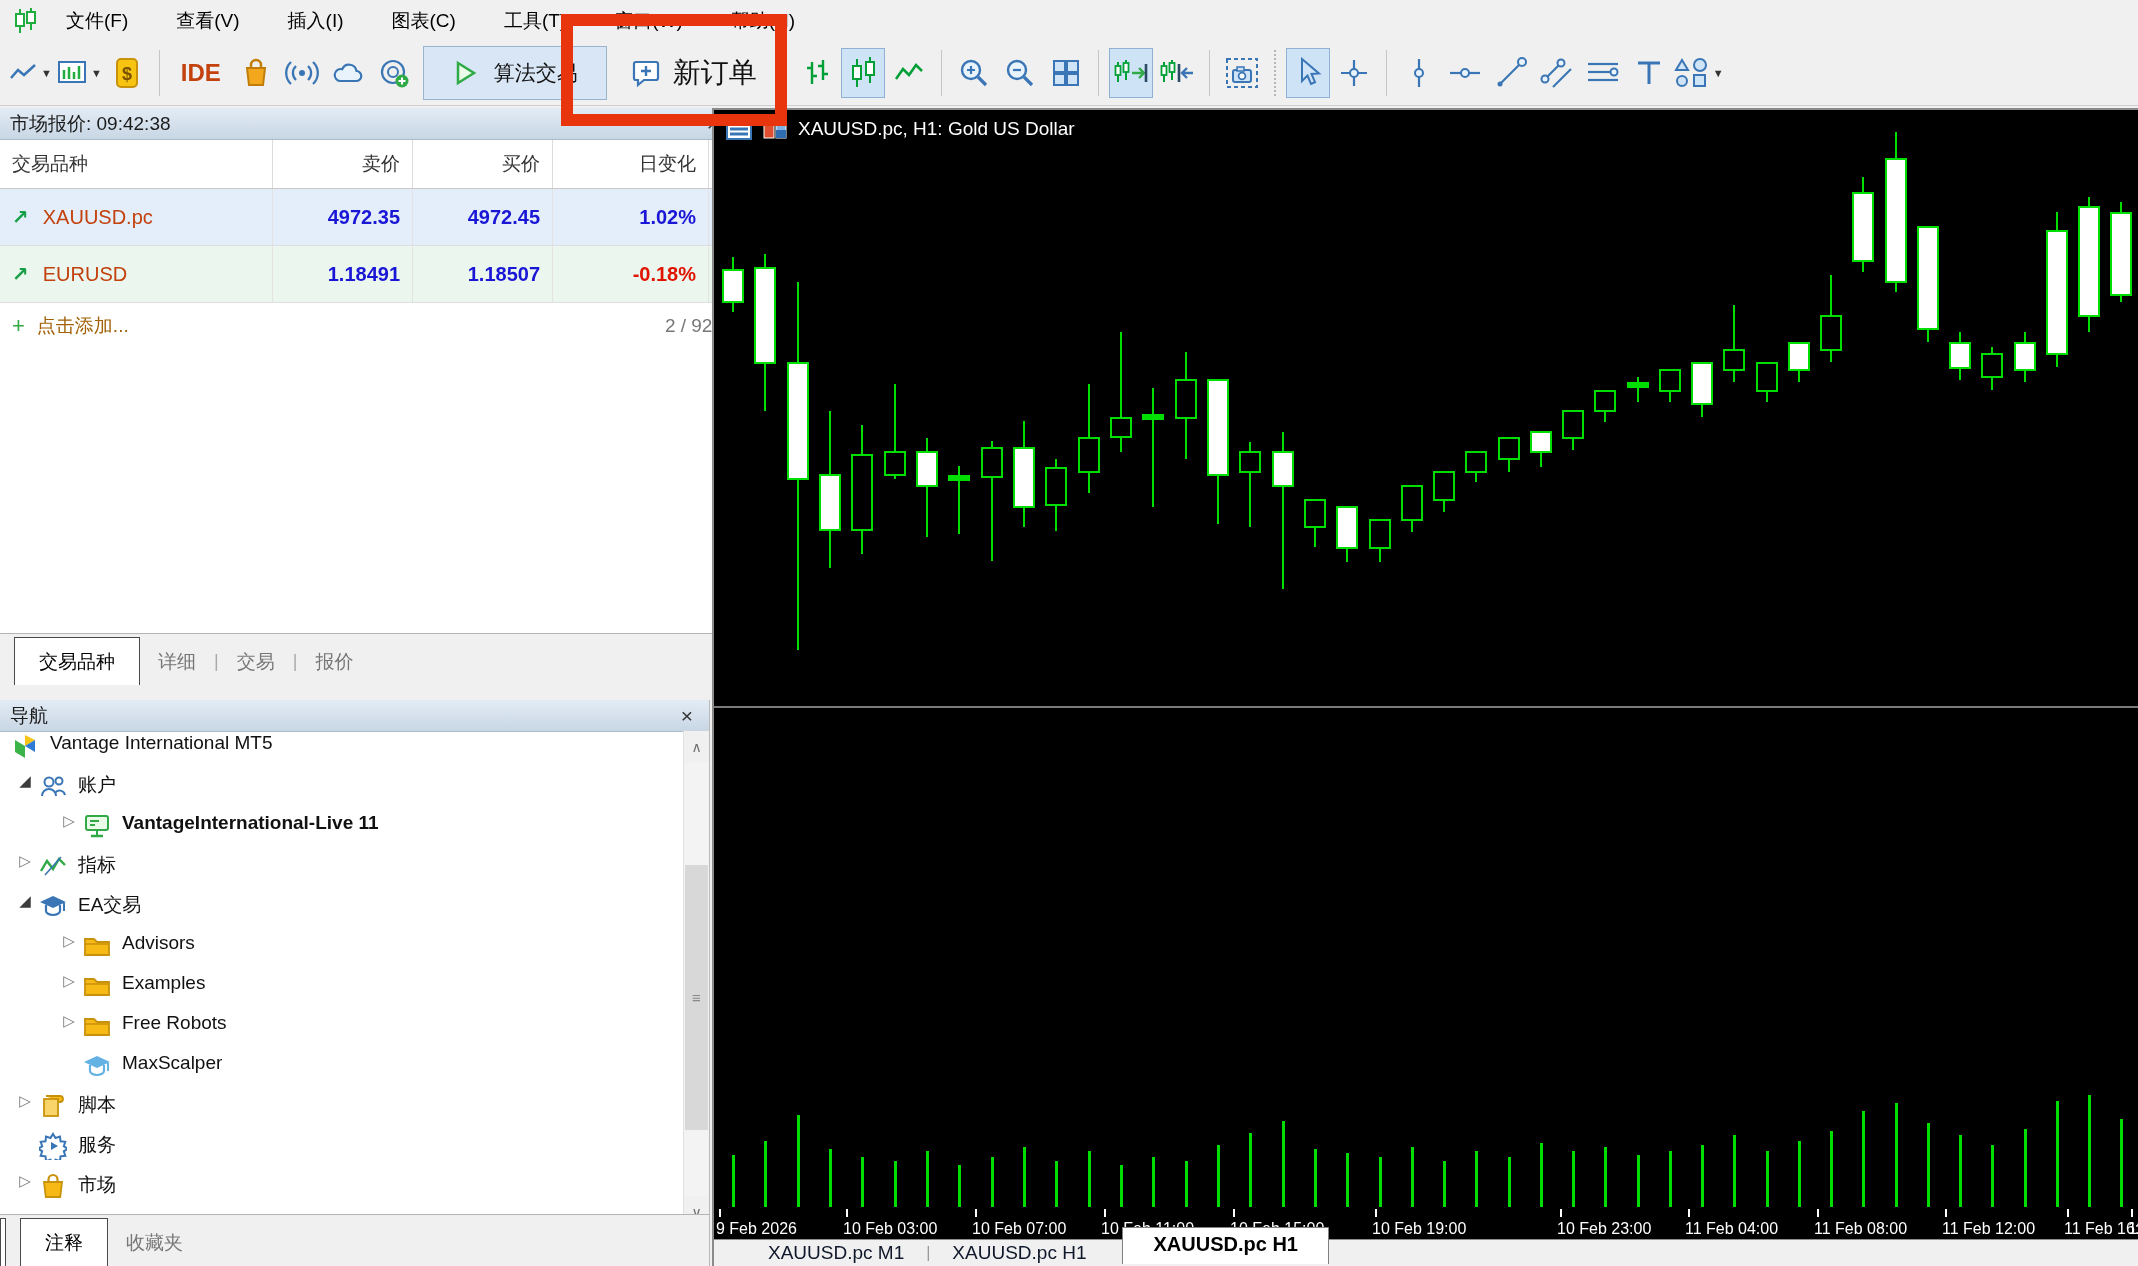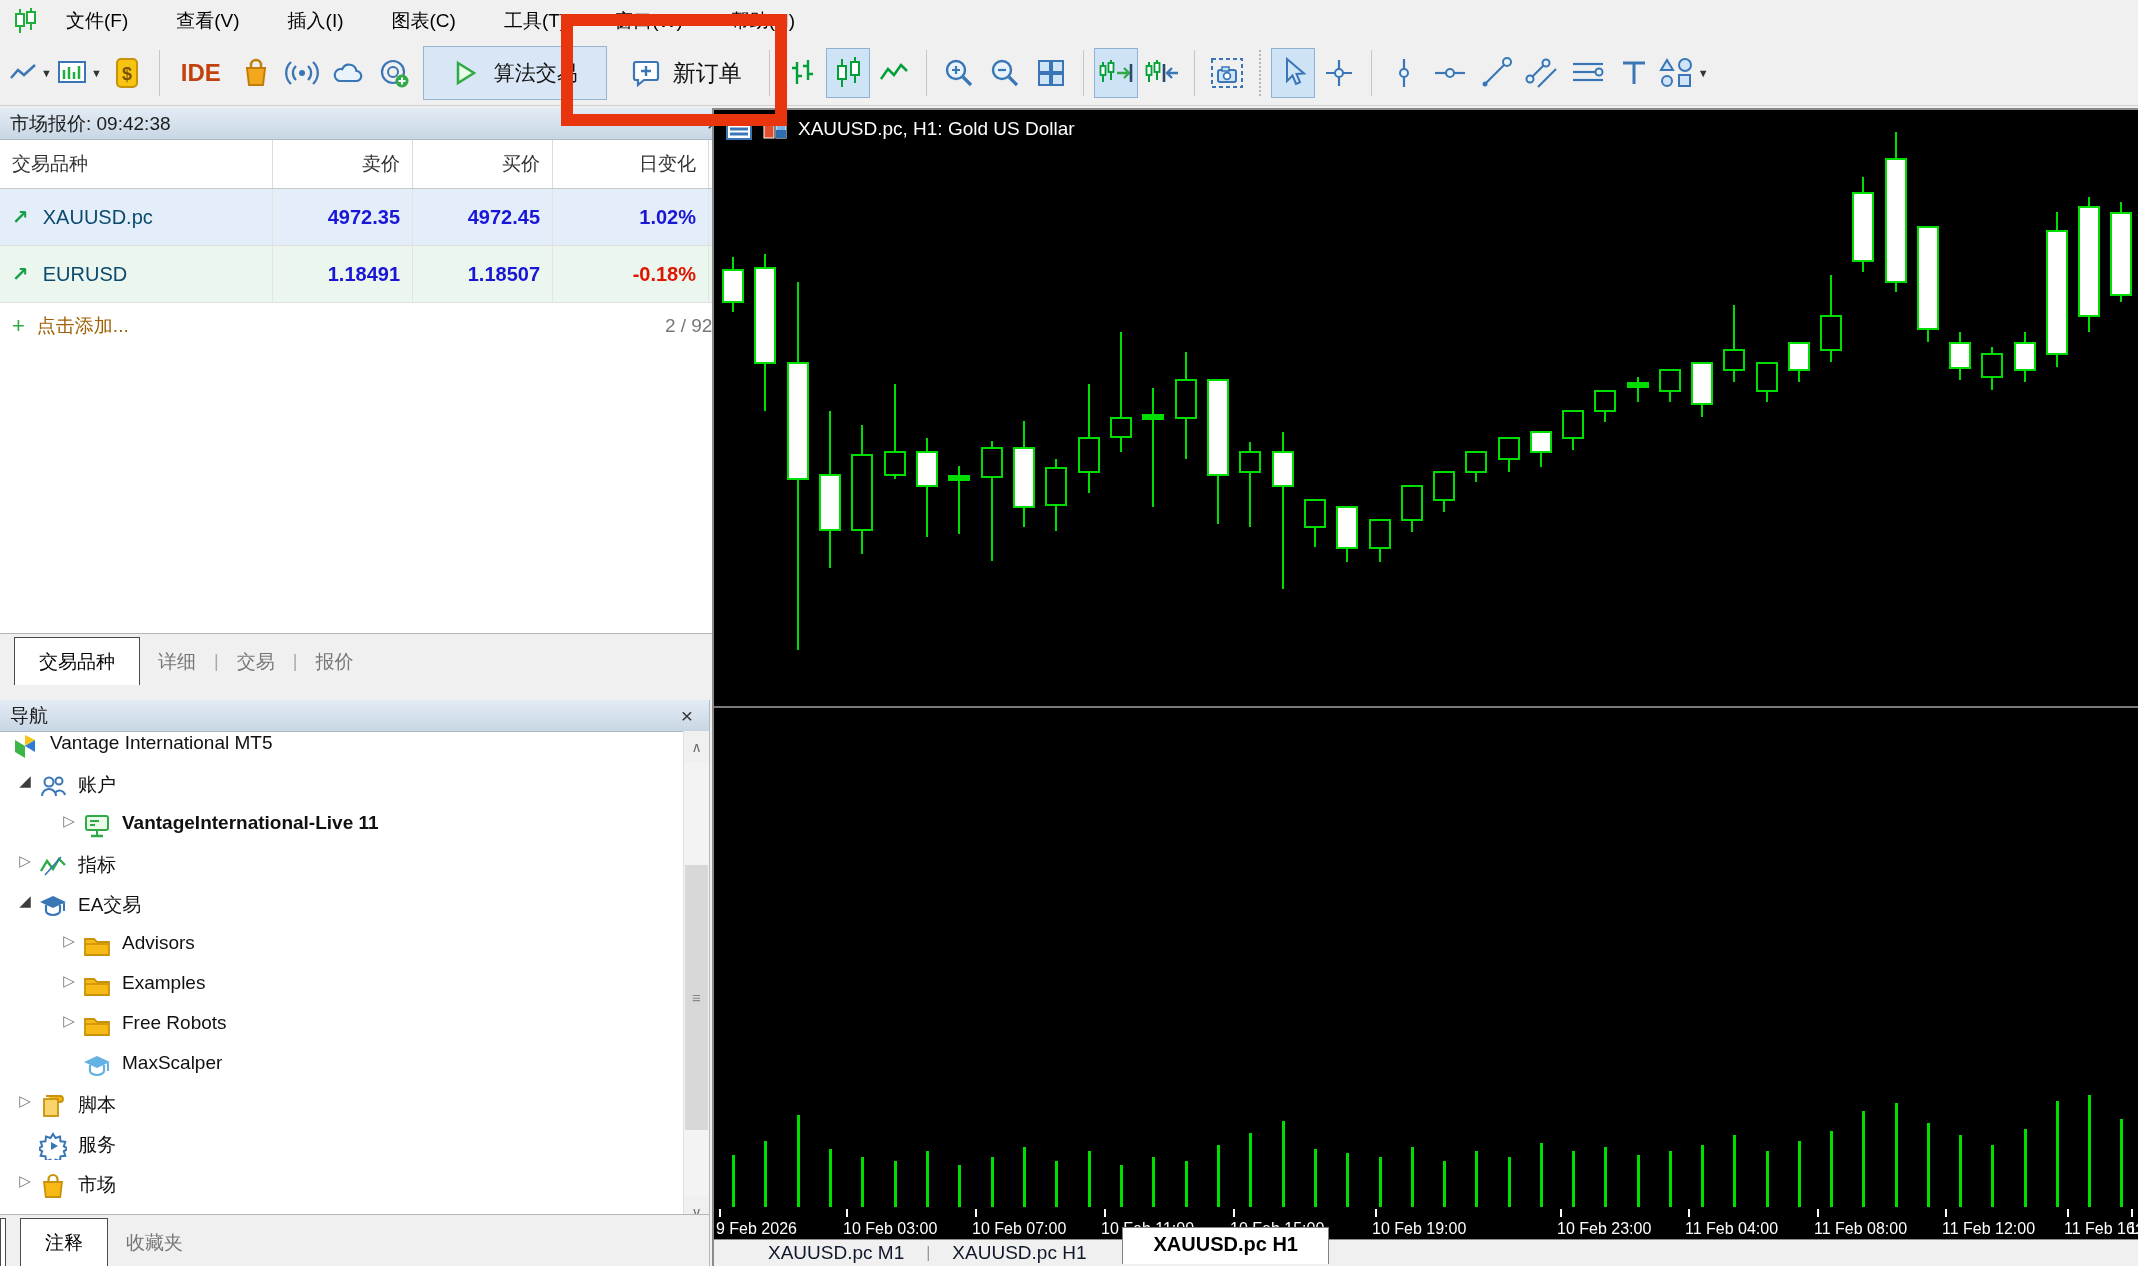--- a/index.html
+++ b/index.html
@@ -17,35 +17,35 @@
   
   #toolbar{position:absolute;left:0;top:41px;width:2138px;height:65px;background:#f0f0f0;
     display:flex;align-items:center;border-bottom:1px solid #cfcfcf;padding-left:6px;box-sizing:border-box;}
   .tb{height:50px;min-width:44px;display:flex;align-items:center;justify-content:center;border:1px solid transparent;box-sizing:border-box;margin:0 1px;}
   .tb.active{background:#cfe3f7;border-color:#8fb2d4;}
   .tb .caret{font-size:11px;color:#333;margin-left:3px;}
   .sep{width:1px;height:46px;background:#c6c6c6;margin:0 9px;}
   .dotsep{width:0;height:46px;border-left:2px dotted #b5b5b5;margin:0 9px;}
   #ide-btn{font-size:24px;font-weight:bold;color:#c2410c;padding:0 10px;}
   #algo-btn{height:54px;padding:0 28px;background:#d9e6f5;border:1px solid #9ab4cf;display:flex;align-items:center;gap:16px;font-size:21px;color:#111;margin:0 6px;}
-  #neworder-btn{height:54px;padding:0 16px;display:flex;align-items:center;gap:12px;font-size:23px;color:#111;}
+  #neworder-btn{height:54px;padding:0 16px;display:flex;align-items:center;gap:12px;font-size:28px;color:#111;}
   
   #highlight-box{position:absolute;left:561px;top:14px;width:226px;height:112px;border:12px solid #e8350e;z-index:60;pointer-events:none;box-sizing:border-box;}
   
   .panel-title{height:32px;background:linear-gradient(#e3ecf5,#c8d6e4);border-bottom:1px solid #a9bac9;
     display:flex;align-items:center;font-size:19px;color:#1c1c1c;padding:0 10px;box-sizing:border-box;}
   .panel-title .spacer{flex:1;}
   .close-x{font-size:21px;color:#333;padding:0 6px;cursor:default;}
   #market-watch{position:absolute;left:0;top:108px;width:736px;height:577px;background:#fff;border-right:1px solid #b9b9b9;box-sizing:border-box;}
   #mw-header{display:flex;height:48px;border-bottom:1px solid #c9c9c9;background:#fff;}
   .mw-hcell{font-size:19px;color:#333;display:flex;align-items:center;box-sizing:border-box;padding:0 12px;border-right:1px solid #dcdcdc;}
   .mw-row{display:flex;height:56px;border-bottom:1px solid #dfdfdf;}
   .mw-cell{font-size:20px;display:flex;align-items:center;box-sizing:border-box;padding:0 12px;border-right:1px solid #e3e3e3;}
   .sym-arrow{color:#18a048;font-weight:bold;font-size:20px;margin-right:14px;}
-  .sym-name{color:#0c4a6e;}
+  .sym-name{color:#c2410c;}
   .num{justify-content:flex-end;font-weight:bold;}
   #mw-addrow{display:flex;align-items:center;height:46px;padding:0 12px;font-size:19px;}
   #mw-add-plus{color:#2faa46;font-size:22px;margin-right:12px;}
   #mw-add-label{color:#a16207;}
   #mw-counter{margin-left:auto;color:#777;}
   .tabstrip{position:absolute;left:0;bottom:0;width:100%;height:52px;background:#f0f0f0;border-top:1px solid #b5b5b5;display:flex;align-items:flex-end;box-sizing:border-box;}
   .tab-active{background:#fff;border:1px solid #4a4a4a;border-bottom:none;height:47px;display:flex;align-items:center;padding:0 24px;font-size:19px;color:#000;margin-left:14px;}
   .tab-inactive{font-size:19px;color:#777;padding:0 18px;height:47px;display:flex;align-items:center;}
   .tab-sep{color:#aaa;height:47px;display:flex;align-items:center;font-size:18px;}
   #navigator{position:absolute;left:0;top:700px;width:710px;height:566px;background:#fff;border-right:1px solid #b9b9b9;box-sizing:border-box;}

